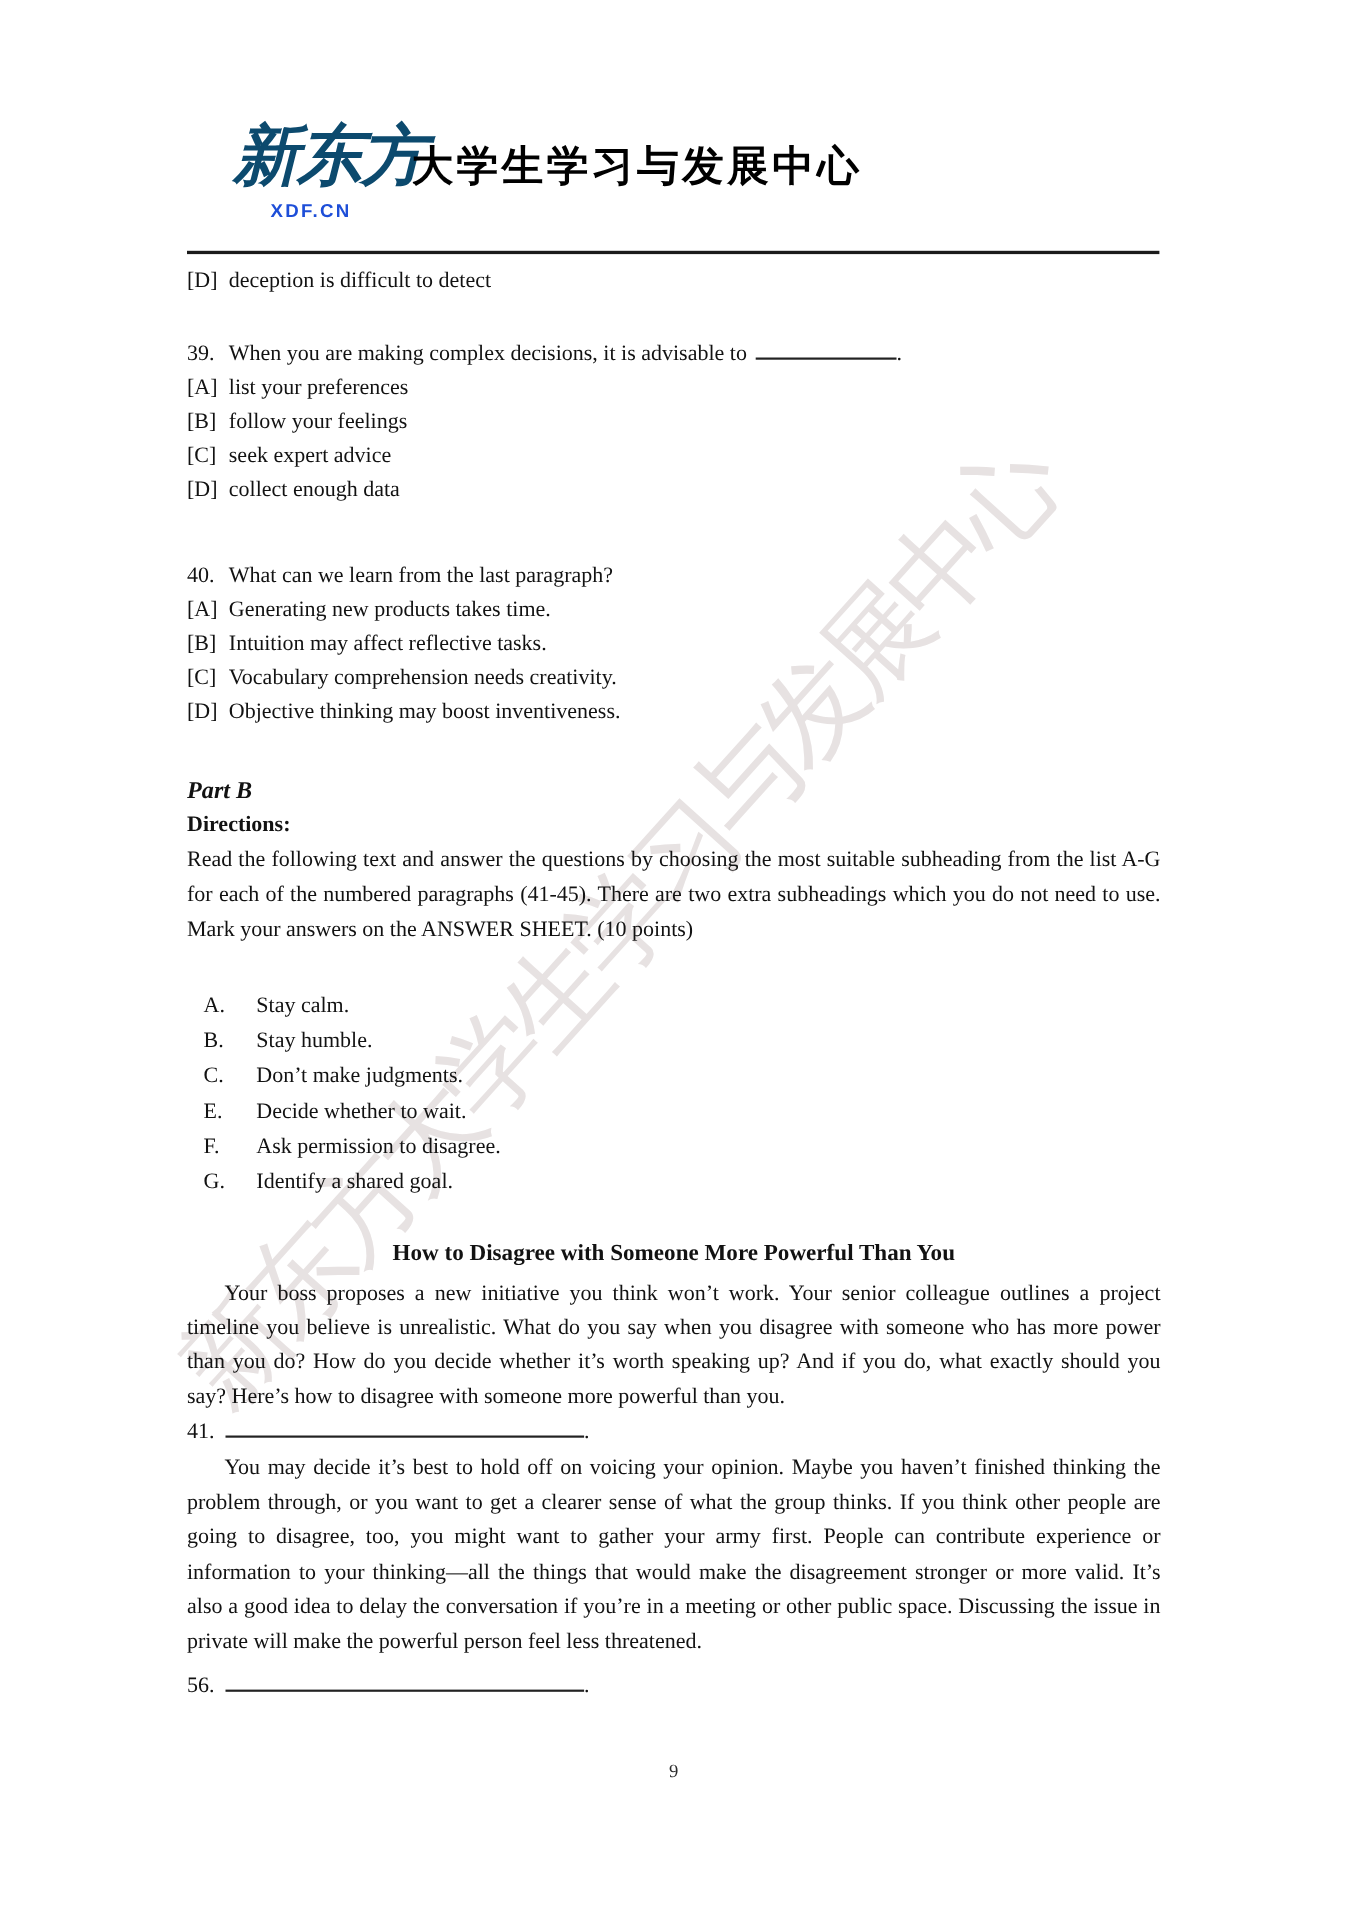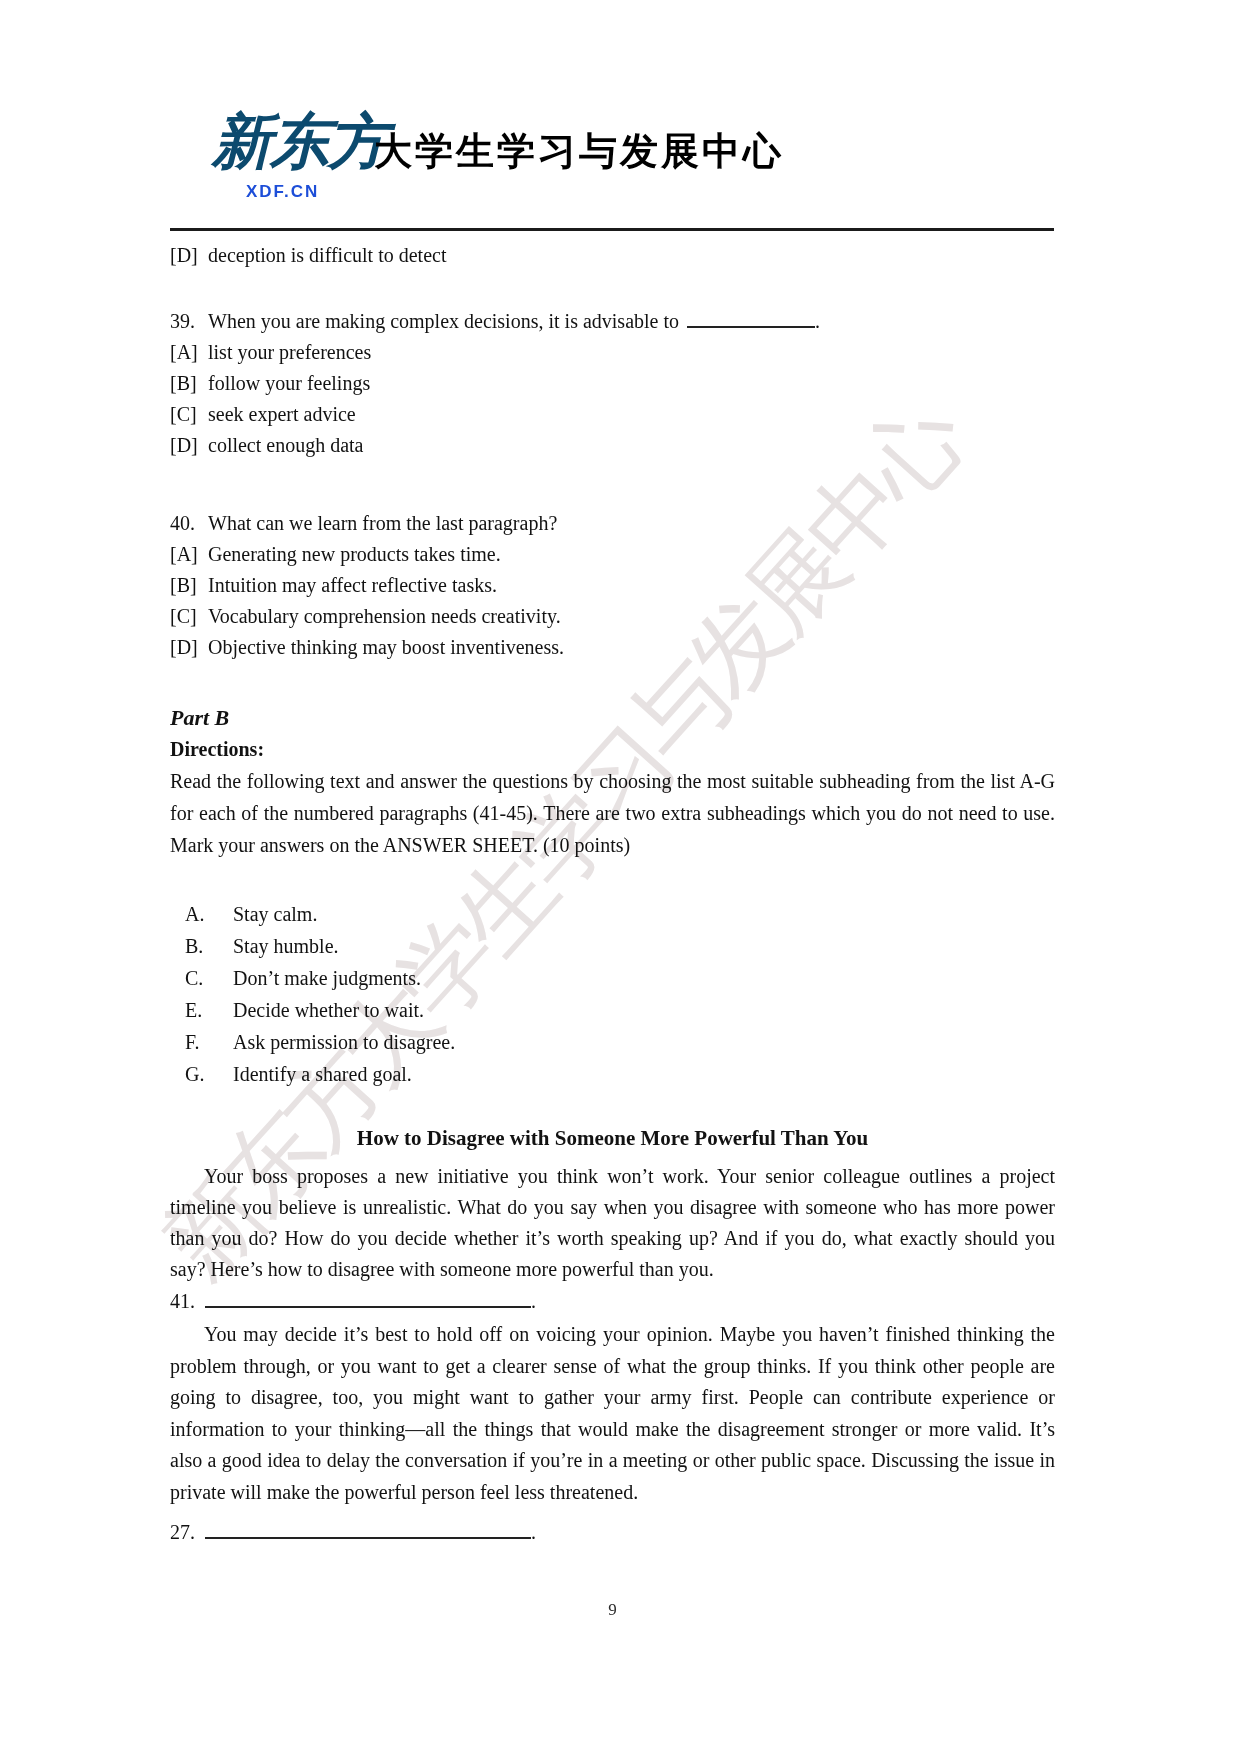--- a/index.html
+++ b/index.html
@@ -150,19 +150,19 @@
     </div>
 
     <div class="passage-title">How to Disagree with Someone More Powerful Than You</div>
 
     <div class="para-31 indent intro-para">Your boss proposes a new initiative you think won’t work. Your senior colleague outlines a project timeline you believe is unrealistic. What do you say when you disagree with someone who has more power than you do? How do you decide whether it’s worth speaking up? And if you do, what exactly should you say? Here’s how to disagree with someone more powerful than you.</div>
 
     <div class="fill-line fill-41"><span>41.</span><span class="blank blank-41"></span><span>.</span></div>
 
     <div class="para-315 indent para-41">You may decide it’s best to hold off on voicing your opinion. Maybe you haven’t finished thinking the problem through, or you want to get a clearer sense of what the group thinks. If you think other people are going to disagree, too, you might want to gather your army first. People can contribute experience or information to your thinking—all the things that would make the disagreement stronger or more valid. It’s also a good idea to delay the conversation if you’re in a meeting or other public space. Discussing the issue in private will make the powerful person feel less threatened.</div>
 
-    <div class="fill-line fill-42"><span>27.</span><span class="blank blank-41"></span><span>.</span></div>
+    <div class="fill-line fill-42"><span>56.</span><span class="blank blank-41"></span><span>.</span></div>
 
   </div>
 
   <div class="footer-pagenum">9</div>
 
 </div>
 
 </body></html>

